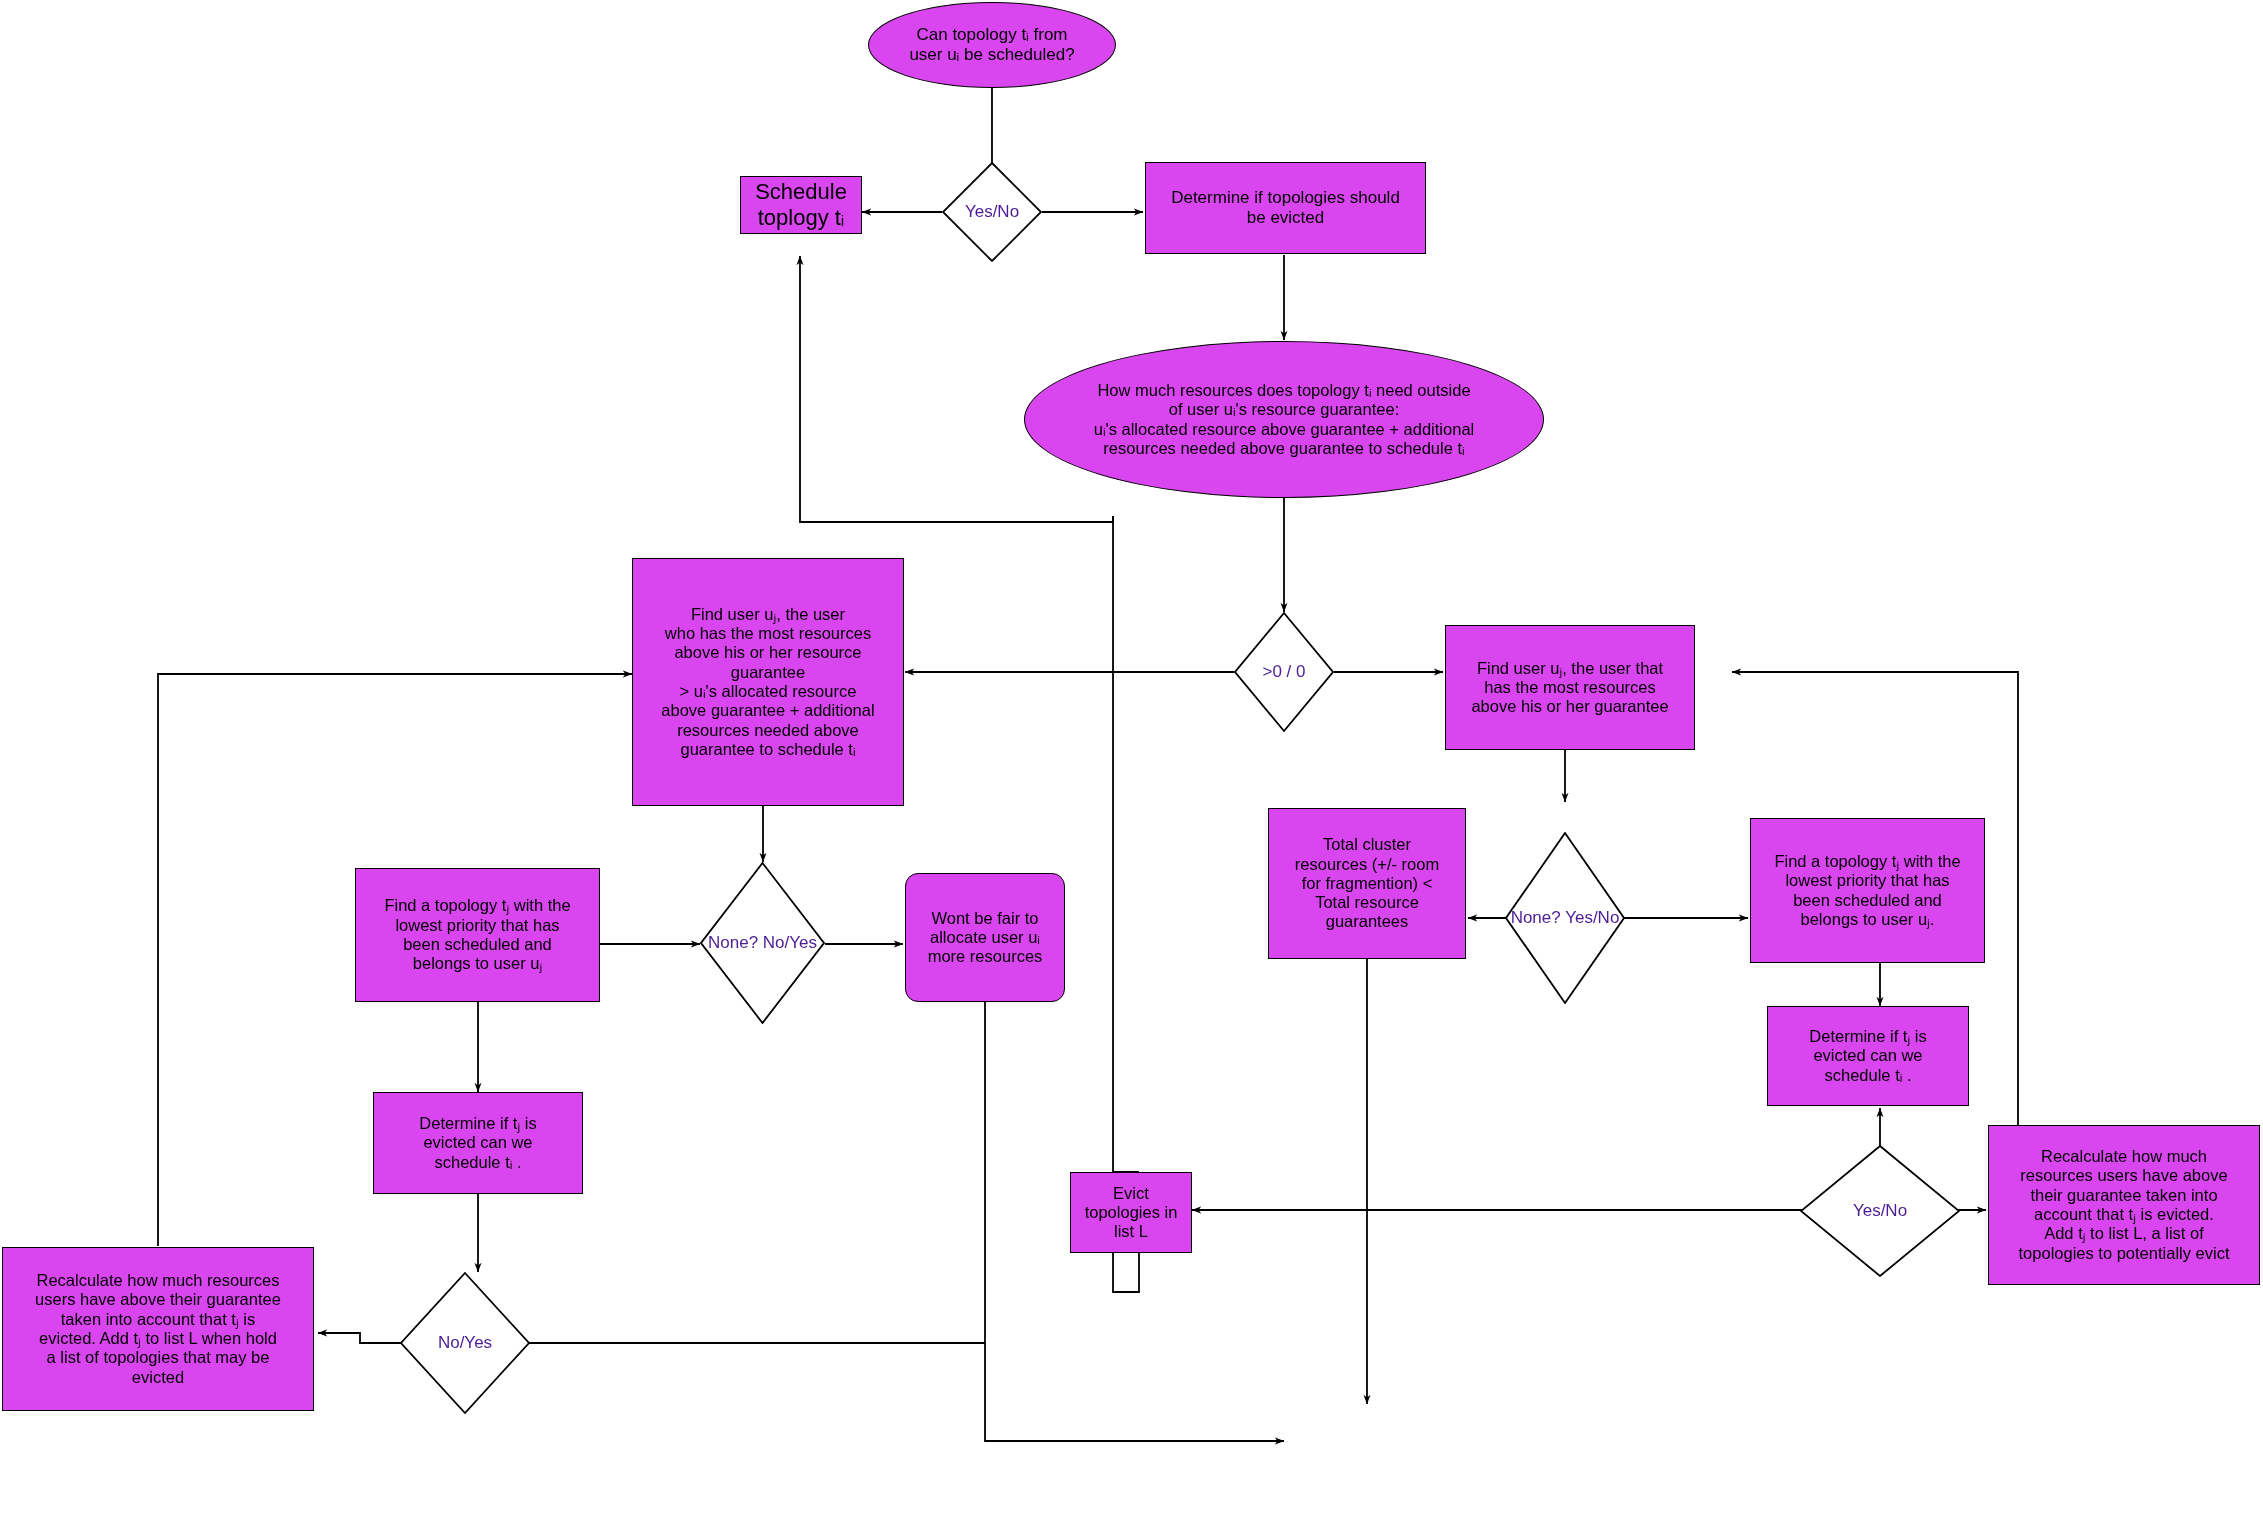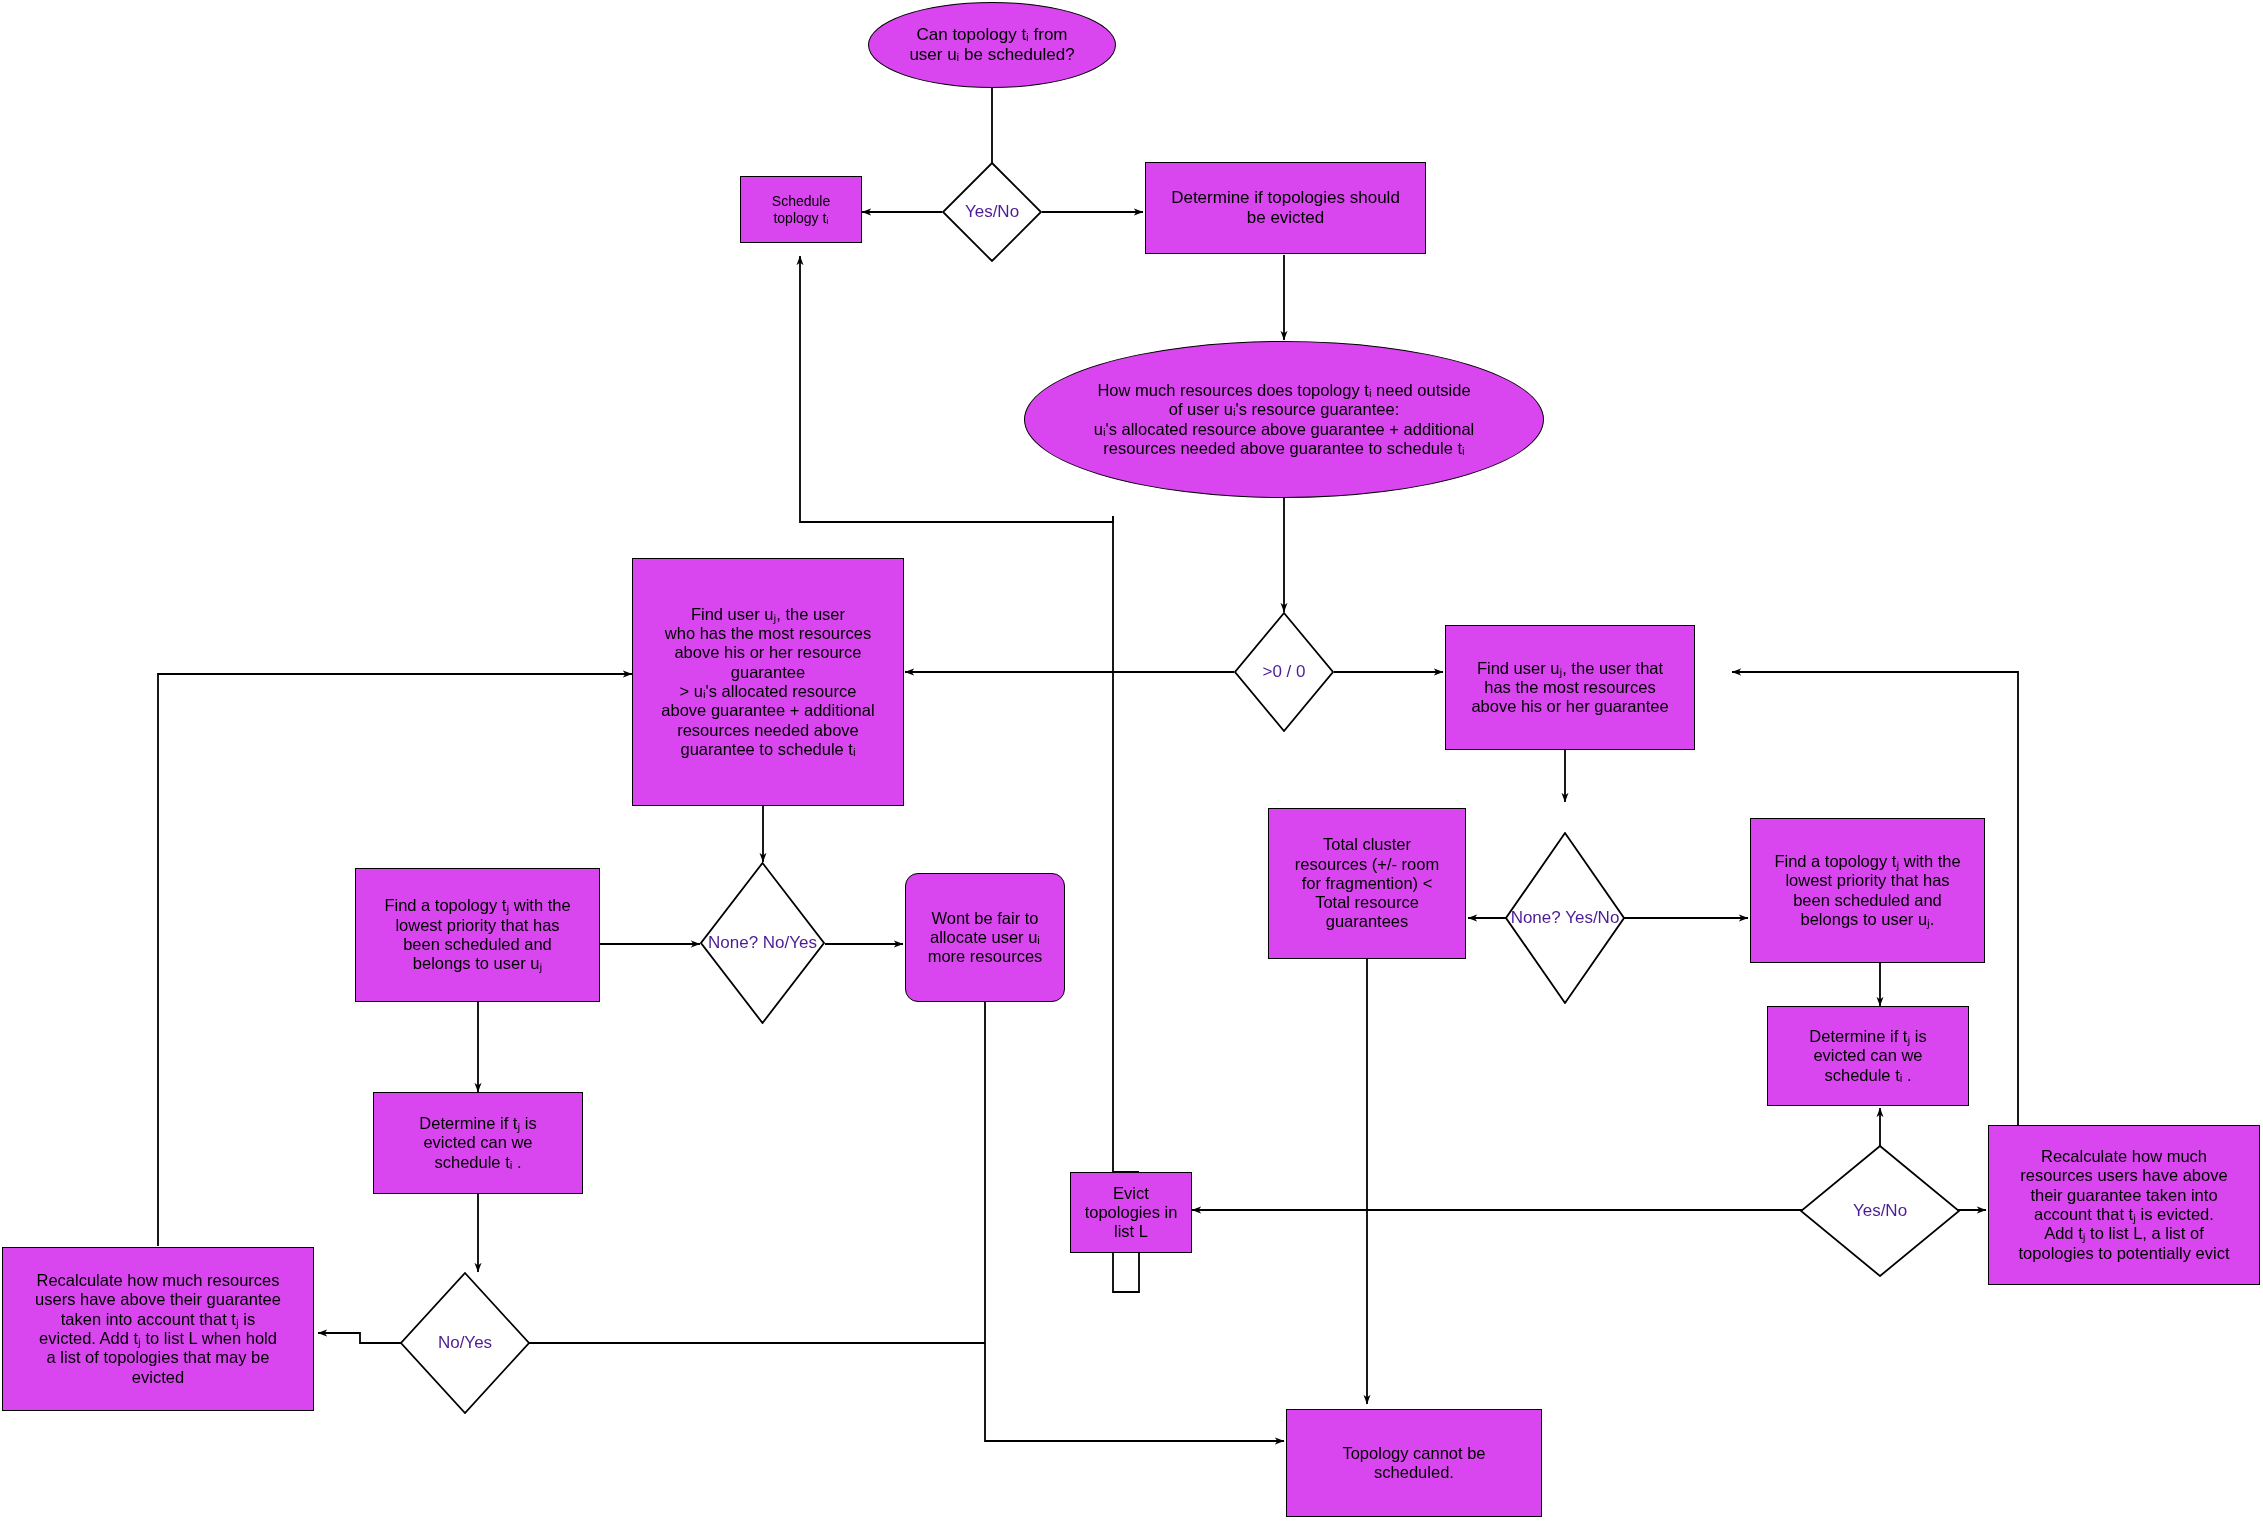--- a/index.html
+++ b/index.html
@@ -95,21 +95,21 @@
 user uᵢ be scheduled?</div>
   </div>
 
   <div class="diamond-wrap" style="left:942px;top:162px;width:100px;height:100px;">
     <svg class="diamond-shape" viewBox="0 0 100 100">
       <polygon points="50,1 99,50 50,99 1,50" fill="#fff" stroke="#000" stroke-width="1.8"></polygon>
     </svg>
     <div class="diamond-label" style="font-size:17px;">Yes/No</div>
   </div>
 
-  <div class="node box" style="left:740px;top:176px;width:122px;height:67px;font-size:14px;">
+  <div class="node box" style="left:740px;top:176px;width:122px;height:58px;font-size:22px;">
     <div class="txt">Schedule
 toplogy tᵢ</div>
   </div>
 
   <div class="node box" style="left:1145px;top:162px;width:281px;height:92px;font-size:17px;">
     <div class="txt">Determine if topologies should
 be evicted</div>
   </div>
 
   <div class="node ellipse" style="left:1024px;top:341px;width:520px;height:157px;font-size:16.5px;">
@@ -230,18 +230,14 @@
 a list of topologies that may be
 evicted</div>
   </div>
 
   <div class="node box" style="left:1070px;top:1172px;width:122px;height:81px;font-size:16.5px;">
     <div class="txt">Evict
 topologies in
 list L</div>
   </div>
 
-  <div class="node box" style="left:1286px;top:1409px;width:256px;height:108px;font-size:16.5px;">
-    <div class="txt">Topology cannot be
-scheduled.</div>
-  </div>
 
 </div>
 
 </body></html>

